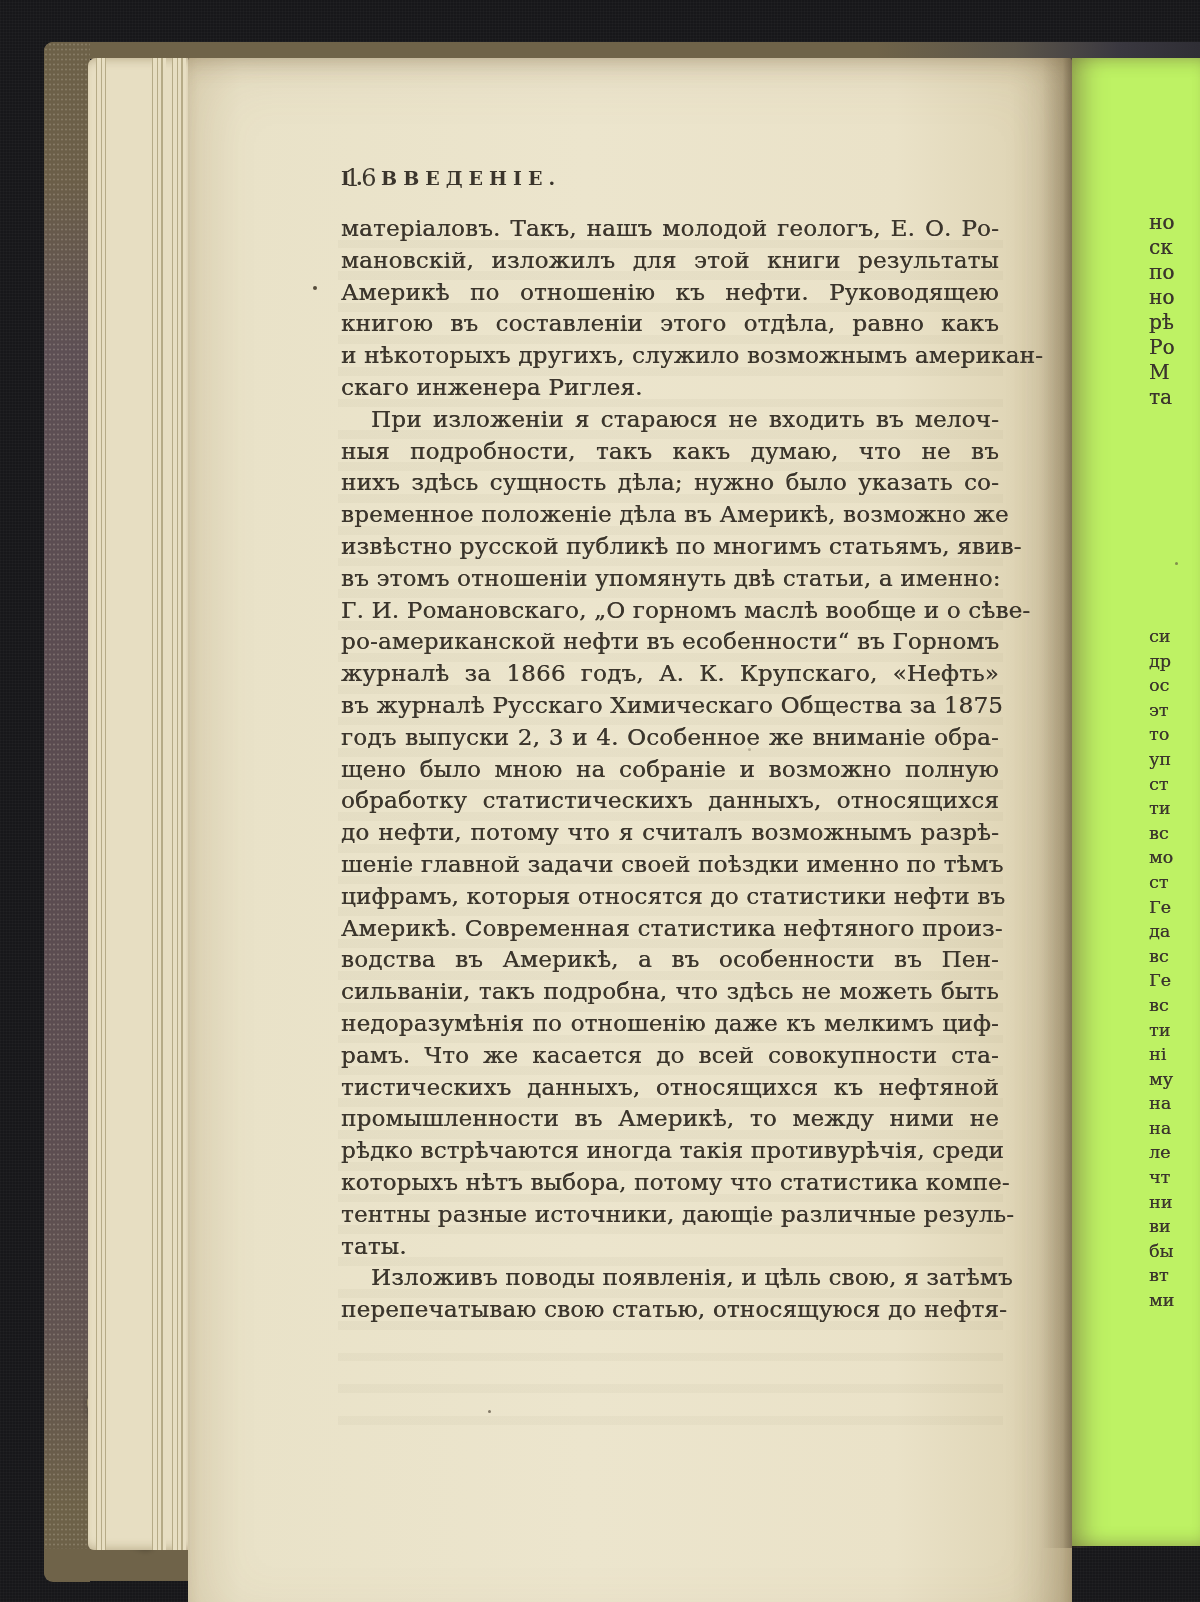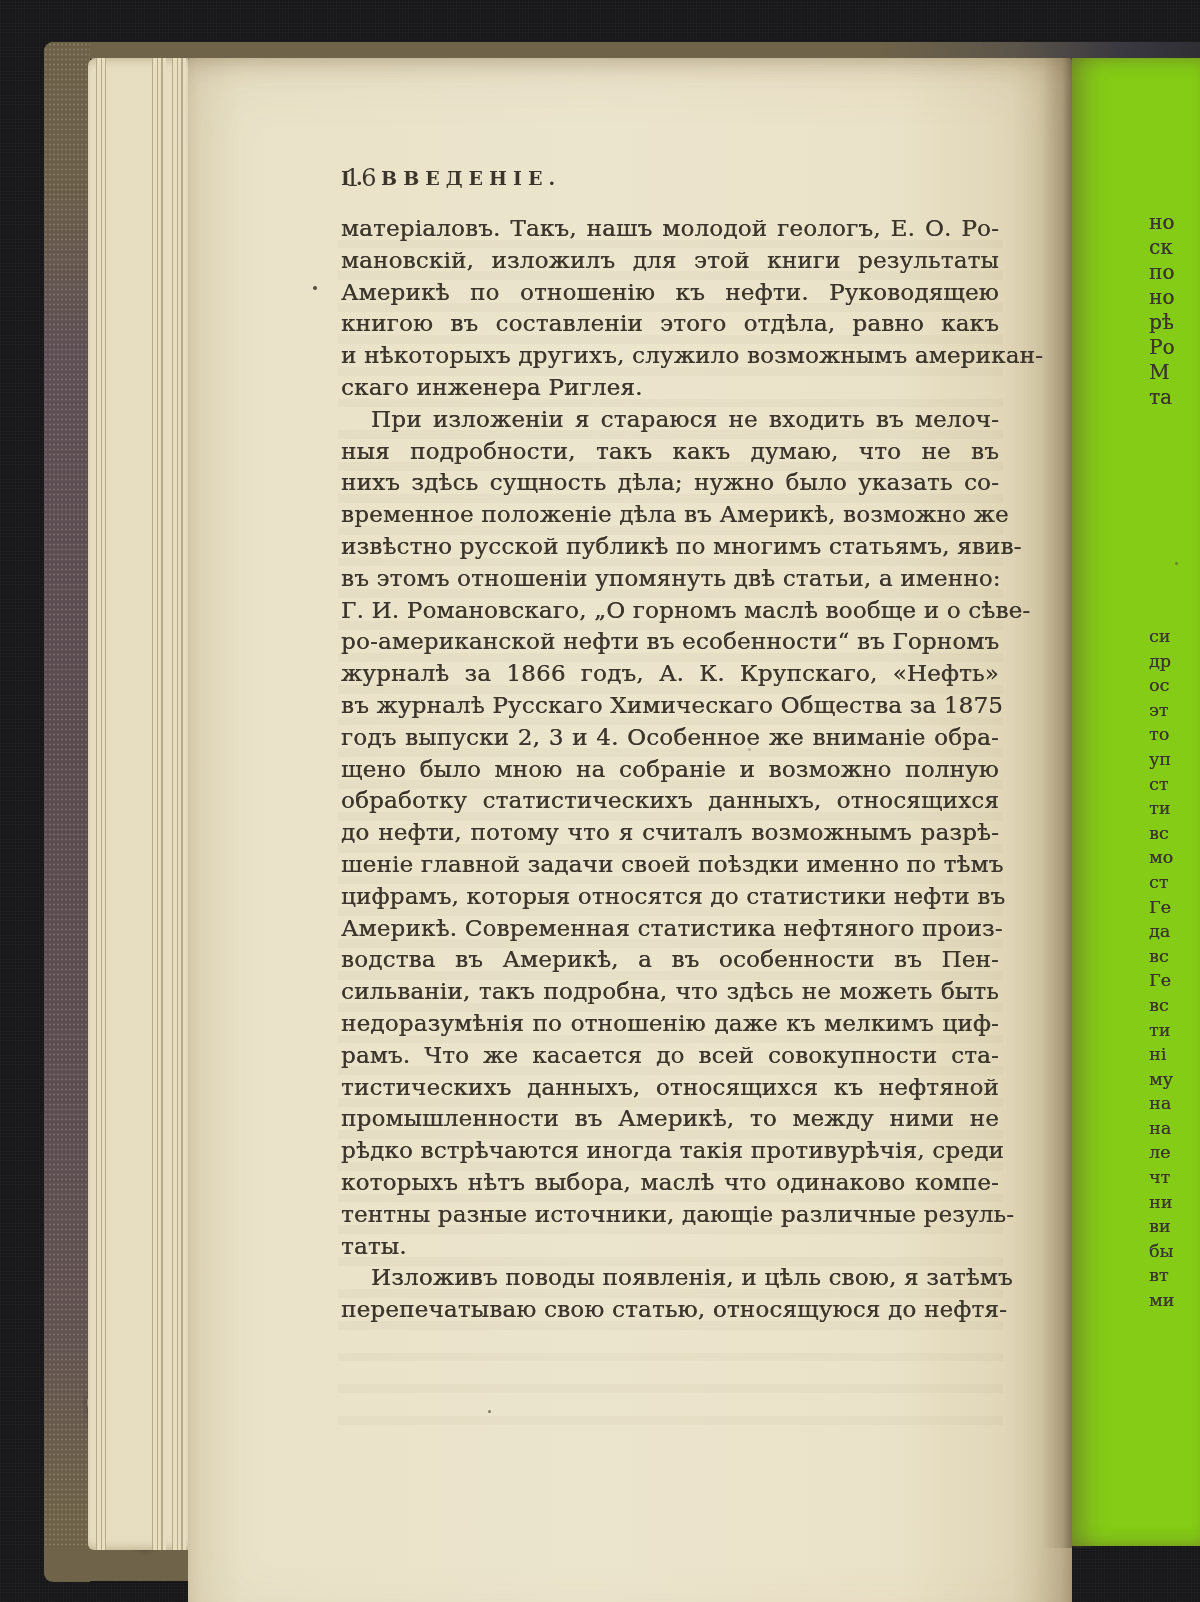--- a/index.html
+++ b/index.html
@@ -91,21 +91,21 @@
   .gutter{
     left:1042px;top:58px;width:52px;height:1490px;
     background:linear-gradient(90deg,
       rgba(90,75,50,0) 0, rgba(90,75,50,0.18) 40%, rgba(55,45,30,0.38) 58%,
       rgba(120,105,75,0.18) 72%, rgba(120,105,75,0) 100%);
   }
 
   
   .right-page{
     left:1072px;top:58px;width:128px;height:1488px;
-    background:#84cc16;
+    background:#bef264;
     box-shadow:
       inset 20px 0 24px -10px rgba(100,85,55,0.5),
       inset 0 12px 18px -12px rgba(100,85,55,0.4),
       inset 0 -12px 18px -12px rgba(100,85,55,0.4);
   }
   .frag-col{position:absolute;left:77px;color:var(--ink,#3b352c);
     text-shadow:0.3px 0 0 rgba(59,53,44,0.8);}
   .frag-col.top{top:152px;font-size:20px;line-height:25px;}
   .frag-col.bottom{top:566px;font-size:17.5px;line-height:24.6px;}
   .frag{white-space:nowrap;}
@@ -155,21 +155,21 @@
       <div class="line">шеніе главной задачи своей поѣздки именно по тѣмъ</div>
       <div class="line">цифрамъ, которыя относятся до статистики нефти въ</div>
       <div class="line">Америкѣ. Современная статистика нефтяного произ-</div>
       <div class="line">водства въ Америкѣ, а въ особенности въ Пен-</div>
       <div class="line">сильваніи, такъ подробна, что здѣсь не можеть быть</div>
       <div class="line">недоразумѣнія по отношенію даже къ мелкимъ циф-</div>
       <div class="line">рамъ.  Что же касается до всей совокупности ста-</div>
       <div class="line">тистическихъ данныхъ, относящихся къ нефтяной</div>
       <div class="line">промышленности въ Америкѣ, то между ними не</div>
       <div class="line">рѣдко встрѣчаются иногда такія противурѣчія, среди</div>
-      <div class="line">которыхъ нѣтъ выбора, маслѣ что одинаково компе-</div>
+      <div class="line">которыхъ нѣтъ выбора, потому что статистика компе-</div>
       <div class="line">тентны разные источники, дающіе различные резуль-</div>
       <div class="line para-end">таты.</div>
       <div class="line indent">Изложивъ поводы появленія, и цѣль свою, я затѣмъ</div>
       <div class="line">перепечатываю свою статью, относящуюся до нефтя-</div>
     </div>
   <div class="abs speck" style="left:125px;top:228px;width:4px;height:4px;"></div>
   <div class="abs speck" style="left:300px;top:1352px;width:3px;height:3px;opacity:0.7;"></div>
   <div class="abs speck" style="left:560px;top:690px;width:3px;height:3px;opacity:0.35;"></div>
 </div>
 

